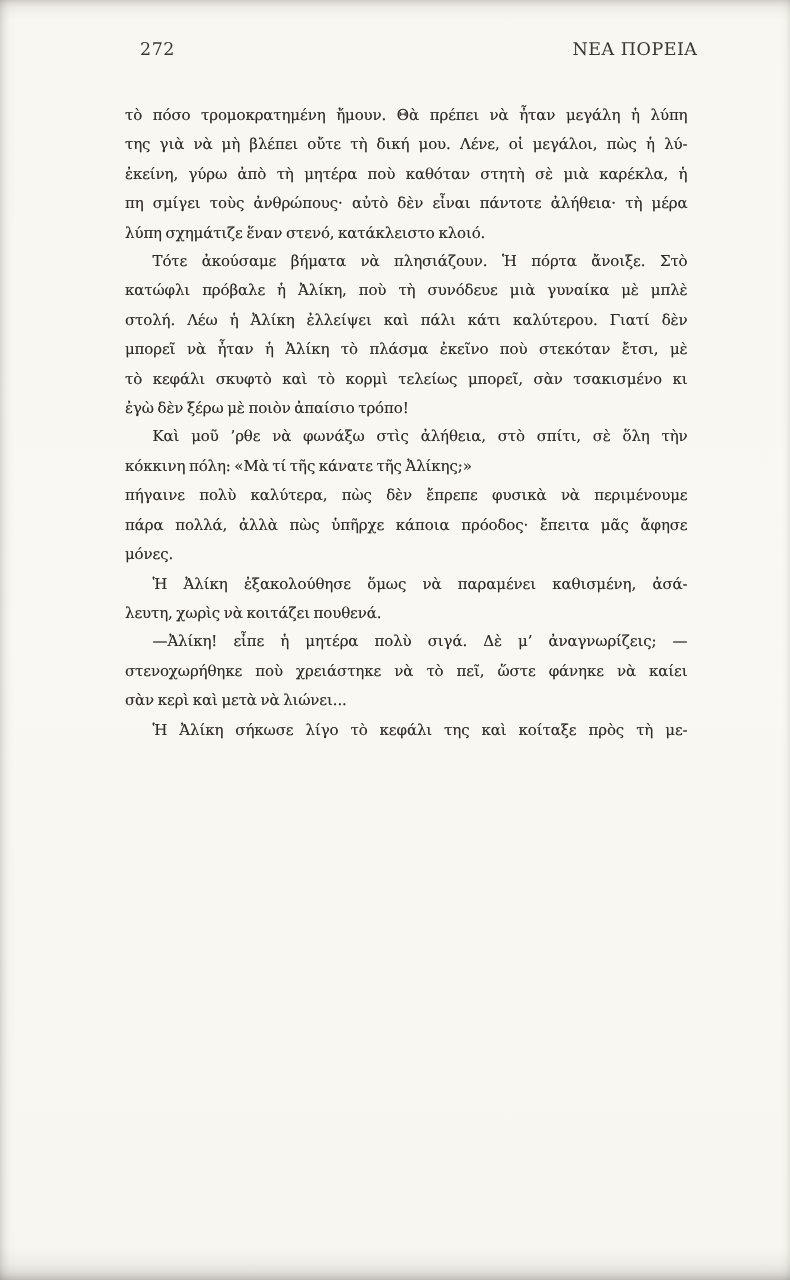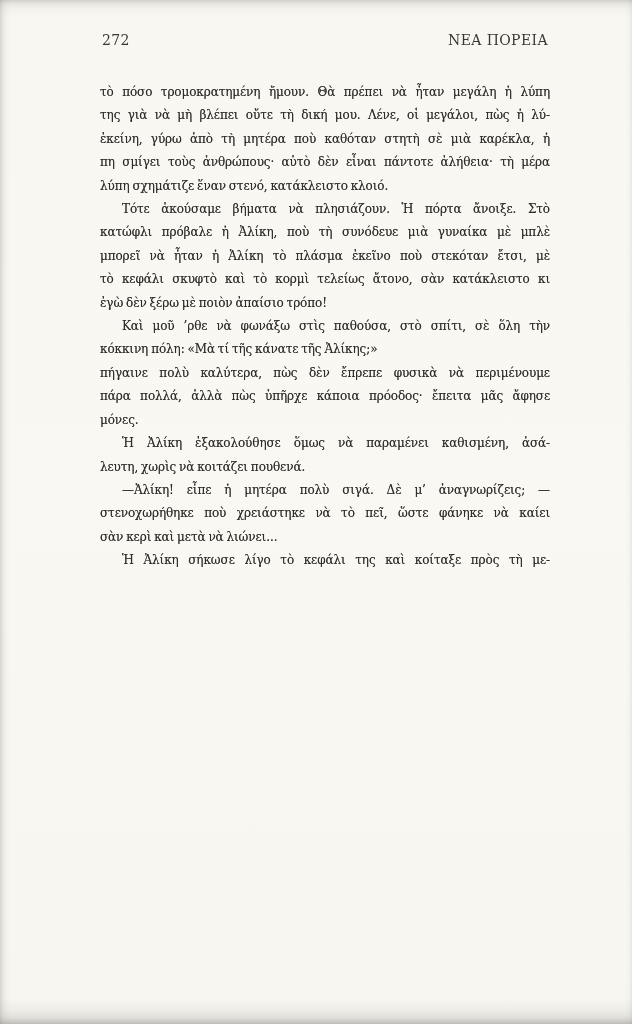--- a/index.html
+++ b/index.html
@@ -24,21 +24,21 @@
     inset: 0;
     pointer-events: none;
     box-shadow: inset 6px 0 12px -8px rgba(90,88,84,0.45),
                 inset -4px 0 10px -8px rgba(90,88,84,0.3),
                 inset 0 6px 10px -8px rgba(90,88,84,0.4),
                 inset 0 -8px 12px -8px rgba(90,88,84,0.45);
   }
   .running-head {
     position: absolute;
     top: 32px;
-    left: 102px;
+    left: 112px;
     width: 446px;
     display: flex;
     justify-content: space-between;
     align-items: flex-start;
     font-size: 14px;
     letter-spacing: 0.4px;
     color: #3a3834;
   }
   .text-block {
     position: absolute;
@@ -72,26 +72,27 @@
       <div class="paragraph">
         <div class="line">τὸ πόσο τρομοκρατημένη ἤμουν. Θὰ πρέπει νὰ ἦταν μεγάλη ἡ λύπη</div>
         <div class="line">της γιὰ νὰ μὴ βλέπει οὔτε τὴ δική μου. Λένε, οἱ μεγάλοι, πὼς ἡ λύ-</div>
         <div class="line">ἐκείνη, γύρω ἀπὸ τὴ μητέρα ποὺ καθόταν στητὴ σὲ μιὰ καρέκλα, ἡ</div>
         <div class="line">πη σμίγει τοὺς ἀνθρώπους· αὐτὸ δὲν εἶναι πάντοτε ἀλήθεια· τὴ μέρα</div>
         <div class="line last">λύπη σχημάτιζε ἕναν στενό, κατάκλειστο κλοιό.</div>
       </div>
       <div class="paragraph">
         <div class="line indent">Τότε ἀκούσαμε βήματα νὰ πλησιάζουν. Ἡ πόρτα ἄνοιξε. Στὸ</div>
         <div class="line">κατώφλι πρόβαλε ἡ Ἀλίκη, ποὺ τὴ συνόδευε μιὰ γυναίκα μὲ μπλὲ</div>
+        <div class="line">στολή. Λέω ἡ Ἀλίκη ἐλλείψει καὶ πάλι κάτι καλύτερου. Γιατί δὲν</div>
         <div class="line">μπορεῖ νὰ ἦταν ἡ Ἀλίκη τὸ πλάσμα ἐκεῖνο ποὺ στεκόταν ἔτσι, μὲ</div>
-        <div class="line">τὸ κεφάλι σκυφτὸ καὶ τὸ κορμὶ τελείως ἄτονο, σὰν κατάκλειστο κι</div>
+        <div class="line">τὸ κεφάλι σκυφτὸ καὶ τὸ κορμὶ τελείως μπορεῖ, σὰν τσακισμένο κι</div>
         <div class="line last">ἐγὼ δὲν ξέρω μὲ ποιὸν ἀπαίσιο τρόπο!</div>
       </div>
       <div class="paragraph">
-        <div class="line indent">Καὶ μοῦ ’ρθε νὰ φωνάξω στὶς παθούσα, στὸ σπίτι, σὲ ὅλη τὴν</div>
+        <div class="line indent">Καὶ μοῦ ’ρθε νὰ φωνάξω στὶς ἀλήθεια, στὸ σπίτι, σὲ ὅλη τὴν</div>
         <div class="line last">κόκκινη πόλη: «Μὰ τί τῆς κάνατε τῆς Ἀλίκης;»</div>
       </div>
       <div class="paragraph">
         <div class="line">πήγαινε πολὺ καλύτερα, πὼς δὲν ἔπρεπε φυσικὰ νὰ περιμένουμε</div>
         <div class="line">πάρα πολλά, ἀλλὰ πὼς ὑπῆρχε κάποια πρόοδος· ἔπειτα μᾶς ἄφησε</div>
         <div class="line last">μόνες.</div>
       </div>
       <div class="paragraph">
         <div class="line indent">Ἡ Ἀλίκη ἐξακολούθησε ὅμως νὰ παραμένει καθισμένη, ἀσά-</div>
         <div class="line last">λευτη, χωρὶς νὰ κοιτάζει πουθενά.</div>

